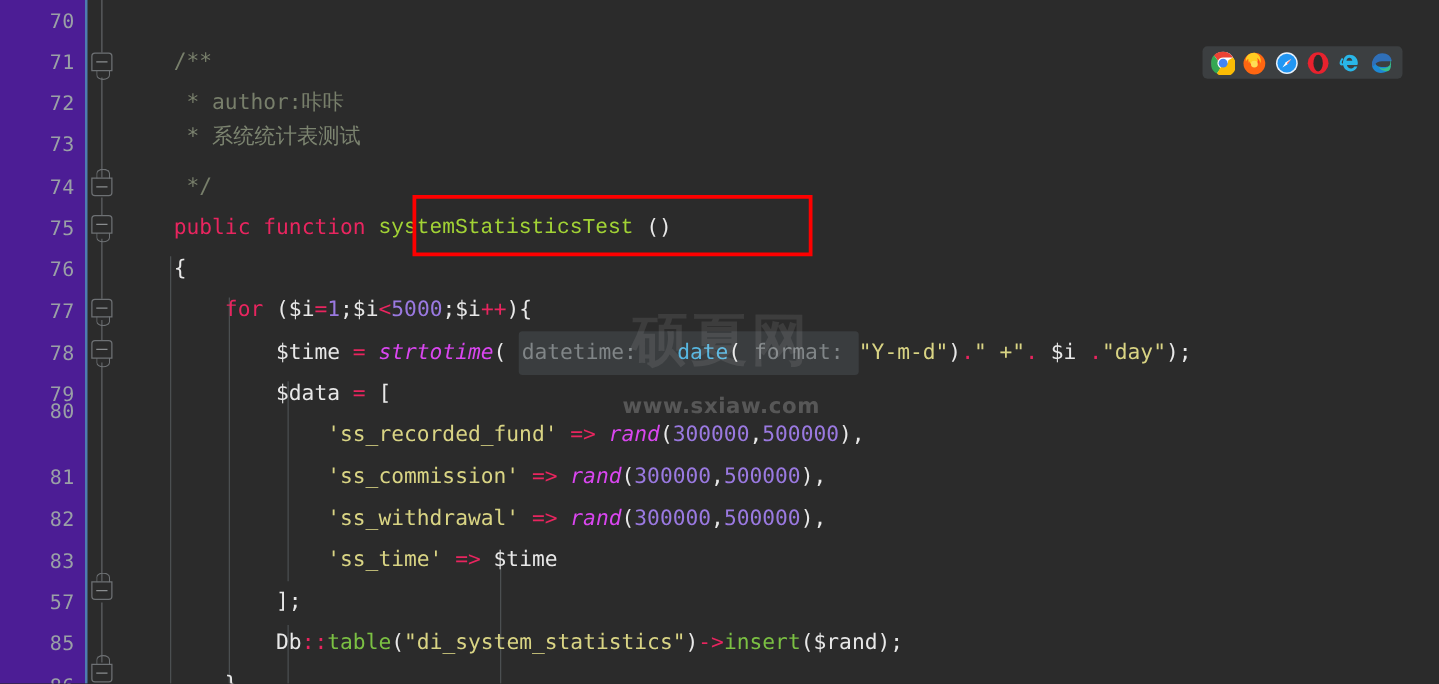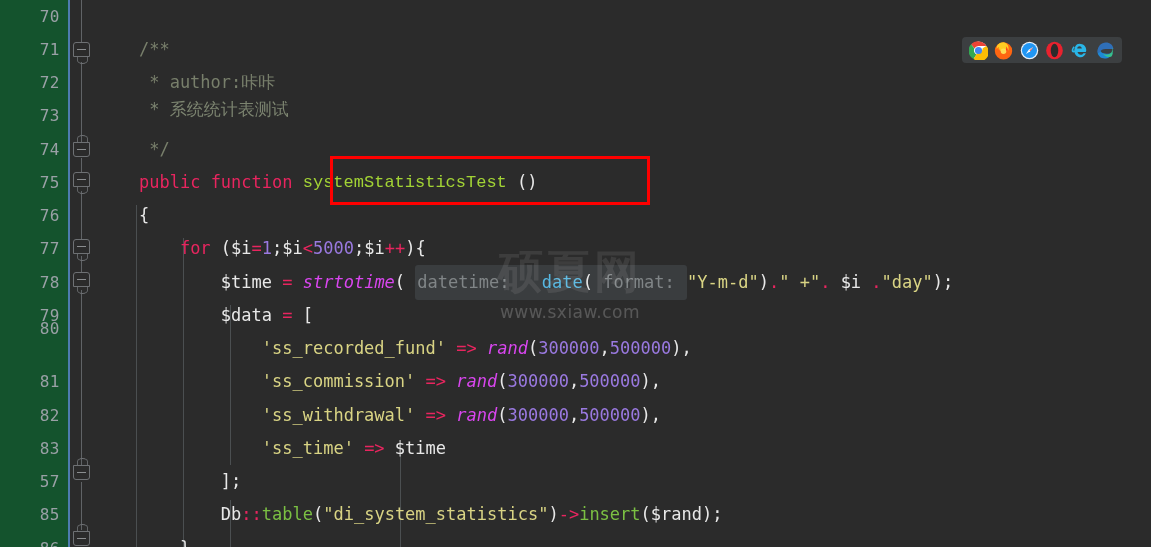--- a/index.html
+++ b/index.html
@@ -16,21 +16,21 @@
     font-family: "DejaVu Sans Mono", "Liberation Mono", monospace;
     font-size: 17px;
     line-height: 33.3px;
   }
 
   
   #gutter {
     position: absolute;
     left: 0; top: 0;
     width: 68px; height: 547px;
-    background: #14532d;
+    background: #4c1d95;
   }
   .lineno {
     position: absolute;
     right: 8px;
     width: 60px;
     text-align: right;
     color: #9aa0a6;
     font-family: "DejaVu Sans Mono", "Liberation Mono", monospace;
     font-size: 16px;
     letter-spacing: 0.5px;
@@ -159,24 +159,24 @@
     font-family: "DejaVu Sans", "Liberation Sans", sans-serif;
     font-size: 45px;
     font-weight: bold;
     color: rgba(255,255,255,0.085);
     letter-spacing: 3px;
     line-height: 48px;
   }
   #wm-url {
     font-family: "DejaVu Sans", "Liberation Sans", sans-serif;
     font-size: 17px;
-    font-weight: normal;
+    font-weight: bold;
     color: rgba(255,255,255,0.21);
     letter-spacing: 0.5px;
-    margin-top: 0;
+    margin-top: 13px;
   }
 
   
   #browserbar {
     position: absolute;
     left: 962px;
     top: 37px;
     width: 160px;
     height: 26px;
     background: #3c3f41;

